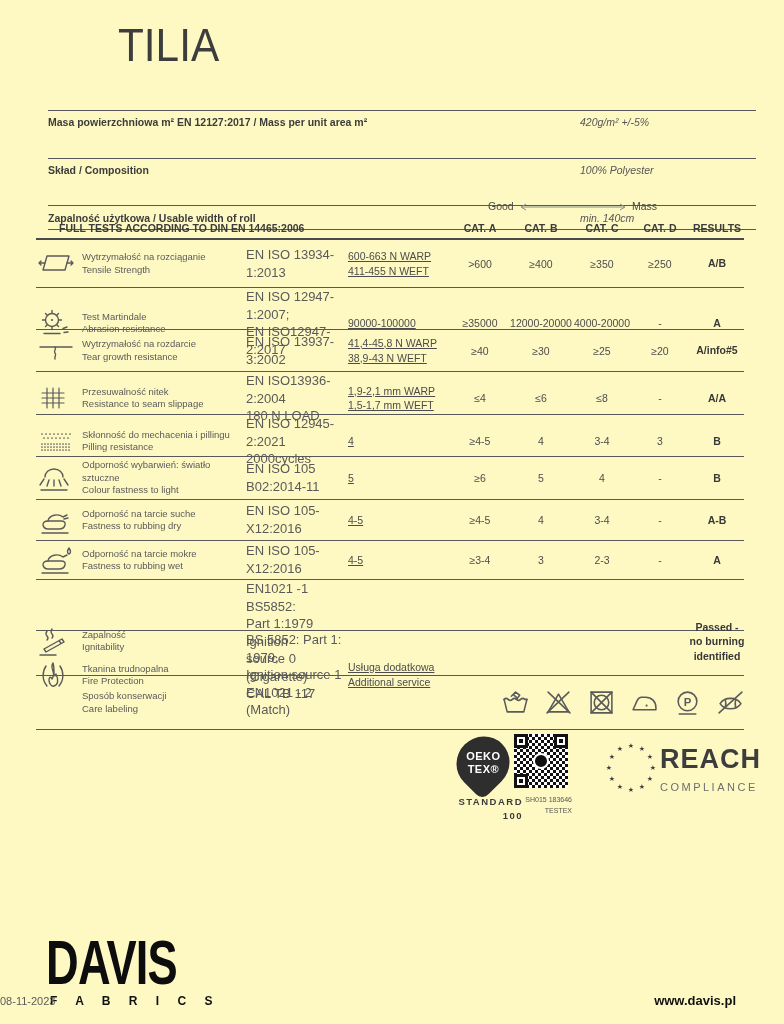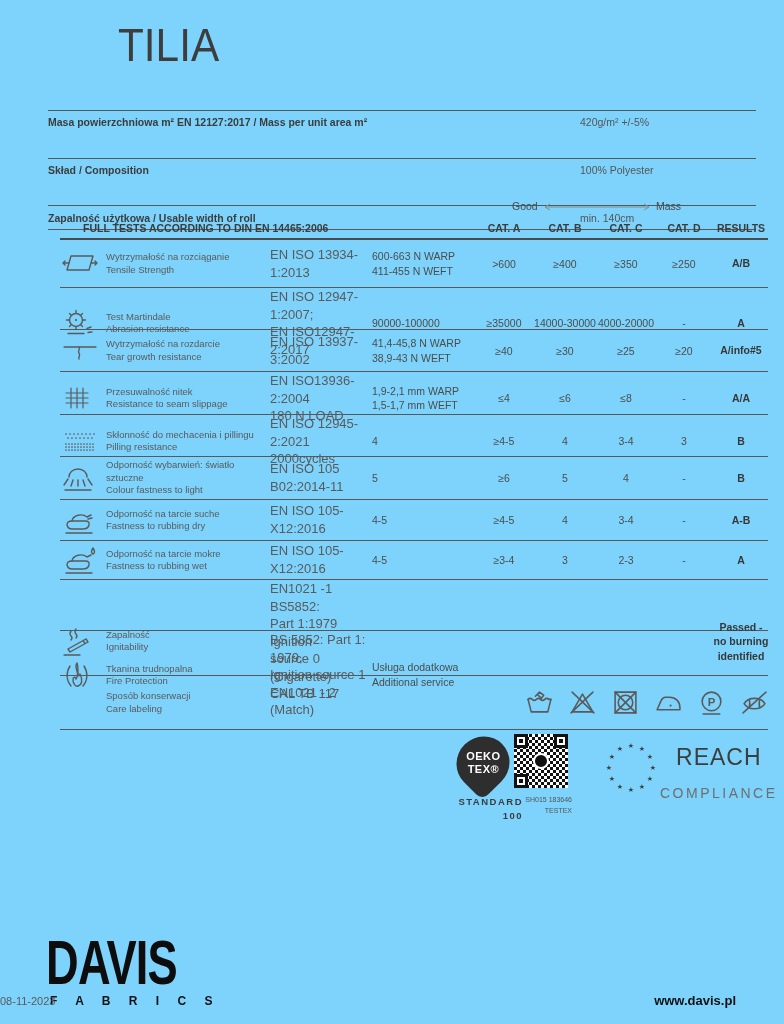--- a/index.html
+++ b/index.html
@@ -1,57 +1,57 @@
 <!DOCTYPE html>
 <html><head>
 <meta charset="utf-8">
 <style>
   * { margin:0; padding:0; box-sizing:border-box; }
   html,body { background:#ffffff; }
   .page {
-    position:relative; width:784px; height:1024px; background:#7dd3fc; overflow:hidden;
+    position:relative; width:784px; height:1024px; background:#fef9c3; overflow:hidden;
     font-family:"Liberation Sans", sans-serif; color:#555;
   }
   
   .title {
     position:absolute; left:118px; top:18px;
     font-size:46px; font-weight:400; color:#3d3d3d; letter-spacing:0px;
     transform:scaleX(.92); transform-origin:left top;
   }
   
   .info-table { position:absolute; left:48px; top:86px; width:708px; }
   .info-row {
     display:flex; align-items:center; height:23.5px; border-top:1.5px solid #585858;
     position:relative;
     margin-top:24px;
   }
   .info-table .info-row:last-child { border-bottom:1.5px solid #585858; height:25px; }
   .info-label { font-size:10.5px; font-weight:bold; color:#3c3c3c; }
-  .info-value { position:absolute; left:532px; font-size:10.5px; color:#555; }
+  .info-value { position:absolute; left:532px; font-size:10.5px; color:#555;font-style:italic; }
   
-  .tests { position:absolute; left:60px; top:196px; width:708px; }
+  .tests { position:absolute; left:36px; top:196px; width:708px; }
   .scale { position:relative; height:26px; font-size:10.5px; color:#4a4a4a; }
   .scale .good { position:absolute; left:452px; top:4px; }
   .scale .poor { position:absolute; left:596px; top:4px; }
   .scale svg  { position:absolute; left:481px; top:6px; }
   .thead {
     display:grid; grid-template-columns:46px 164px 102px 102px 60px 62px 60px 56px 58px;
     align-items:end; padding-bottom:4px; border-bottom:2px solid #4a4a4a;
   }
   .thead .ft { grid-column:1 / span 4; font-size:10.5px; font-weight:bold; color:#3c3c3c;margin-left:23px; }
   .thead .ch { font-size:10.5px; font-weight:bold; color:#3c3c3c; text-align:center; }
   .trow {
     display:grid; grid-template-columns:46px 164px 102px 102px 60px 62px 60px 56px 58px;
     align-items:center; border-bottom:1.5px solid #585858;
   }
   .c { font-size:10px; }
   .icon-c { display:flex; justify-content:flex-start; align-items:center; padding-left:2px; }
   .name .pl, .name .en { font-size:9.5px; color:#5a5a5a; line-height:1.3; }
   .std { font-size:13px; color:#5a5a5a; white-space:pre-line; line-height:1.35; padding-right:4px; }
-  .val { font-size:10.5px; color:#4c4c4c; white-space:pre-line; line-height:1.4; }
+  .val { font-size:10.5px; color:#4c4c4c; white-space:pre-line; line-height:1.4;text-decoration:underline; }
   .catv { font-size:10.5px; color:#4c4c4c; text-align:center; }
   .res { font-size:10.5px; font-weight:bold; color:#383838; text-align:center; white-space:pre-line; line-height:1.35; }
   .h48{height:48px}.h42{height:42px}.h43{height:43px}.h41{height:41px}.h39{height:39px}.h51{height:51px}.h45{height:45px}.h54{height:54px}
   .care-icons { grid-column:4 / span 6; display:flex; justify-content:flex-end; align-items:center; gap:16px; padding-right:2px; }
   svg.ic { stroke:#5a5a5a; fill:none; stroke-width:1.4; stroke-linecap:round; stroke-linejoin:round; }
   svg.care { stroke:#5a5a5a; fill:none; stroke-width:1.5; stroke-linecap:round; stroke-linejoin:round; }
   
   .certs { position:absolute; left:0; top:732px; width:784px; height:95px; }
   .oeko-blob {
     position:absolute; left:457px; top:4px; width:52px; height:54px; background:#2e2e2e;
@@ -62,22 +62,22 @@
   .oeko-std { position:absolute; left:443px; top:63px; width:80px; text-align:right; font-weight:bold; color:#3c3c3c; font-size:9.5px; letter-spacing:1.5px; line-height:1.5; }
   .qr { position:absolute; left:514px; top:2px; width:54px; height:54px;
         background:repeating-conic-gradient(#111 0% 25%, #fff 0% 50%); background-size:6px 6px; }
   .qr .finder { position:absolute; width:14px; height:14px; border:3px solid #111; background:#fff; }
   .qr .finder i { position:absolute; left:2px; top:2px; width:4px; height:4px; background:#111; display:block; }
   .qr .f1{left:0;top:0}.qr .f2{right:0;top:0}.qr .f3{left:0;bottom:0}
   .qr .dot { position:absolute; left:19px; top:19px; width:16px; height:16px; background:#111; border:2px solid #fff; border-radius:50%; }
   .qr-caption { position:absolute; left:508px; top:62px; width:64px; text-align:right; font-size:7px; color:#555; line-height:1.6; }
   .stars { position:absolute; left:605px; top:10px; }
   .reach-text { position:absolute; left:660px; top:14px; }
-  .reach-title { font-size:23px; font-weight:normal; color:#3d3d3d; letter-spacing:1px; line-height:1;text-align:center; }
-  .reach-sub { font-size:14px; color:#6e6e6e; letter-spacing:2.5px; margin-top:16px; }
+  .reach-title { font-size:27px; font-weight:bold; color:#3d3d3d; letter-spacing:1px; line-height:1; }
+  .reach-sub { font-size:11px; color:#6e6e6e; letter-spacing:2.5px; margin-top:8px; }
   
   .davis { position:absolute; left:46px; top:930px; }
   .davis-main { font-size:58px; font-weight:bold; color:#0d0d0d; letter-spacing:-1px; transform:scale(.78,1.1); transform-origin:left top; line-height:1; }
   .davis-sub { font-size:12px; font-weight:bold; color:#111; letter-spacing:7.5px; margin-top:6px; margin-left:4px; }
   .foot-date { position:absolute; left:0; top:995px; width:784px; text-align:left; font-size:11px; color:#5a5a5a; }
   .foot-site { position:absolute; right:48px; top:993px; font-size:13px; font-weight:bold; color:#111; text-decoration:none; }
 </style>
 </head>
 <body>
 
@@ -153,21 +153,21 @@
       </svg>
         </div>
       <div class="c name">
           <div class="pl">Test Martindale</div>
           <div class="en">Abrasion resistance</div>
         </div>
       <div class="c std">EN ISO 12947-1:2007;
 EN ISO12947-2:2017</div>
       <div class="c val">90000-100000</div>
       <div class="c catv">≥35000</div>
-      <div class="c catv">14000-30000</div>
+      <div class="c catv">12000-20000</div>
       <div class="c catv">4000-20000</div>
       <div class="c catv">-</div>
       <div class="c res">A</div>
     </div>
 
     <div class="trow h42">
       <div class="c icon-c">
           <svg class="ic" width="36" height="24" viewBox="0 0 36 24">
         <path d="M2,8 H34"></path>
             <path d="M17,8 C19,10 15,12 17,14 C19,16 16,18 17,20"></path>

